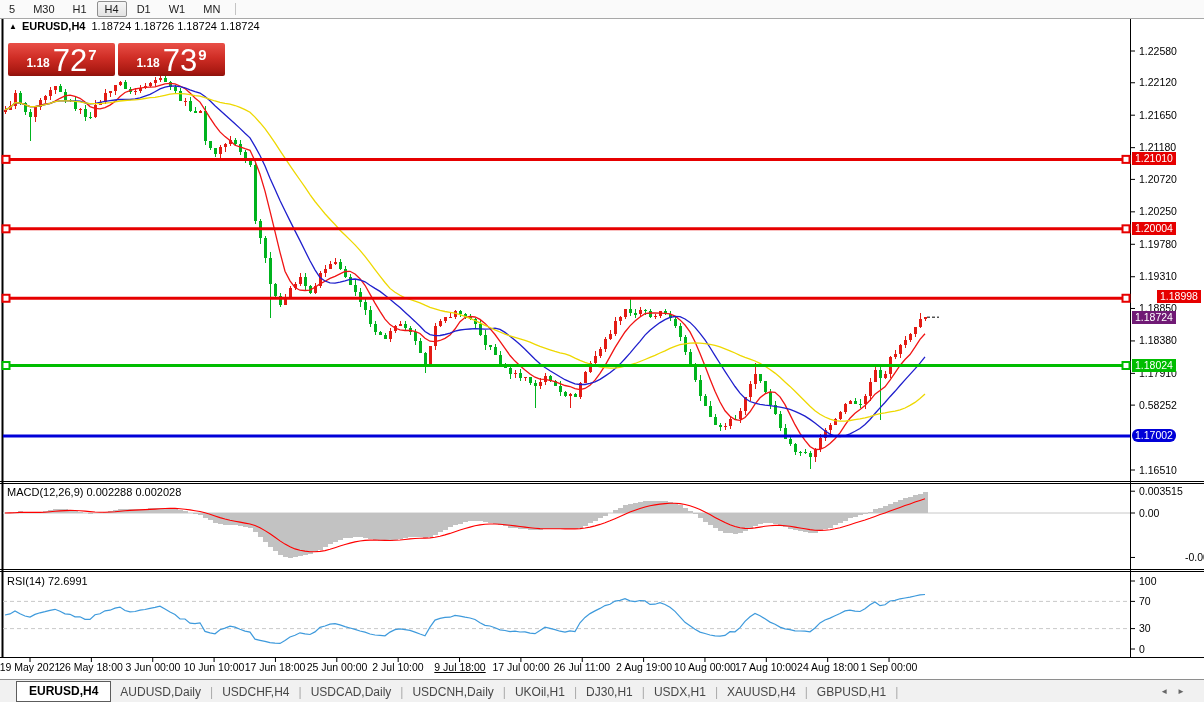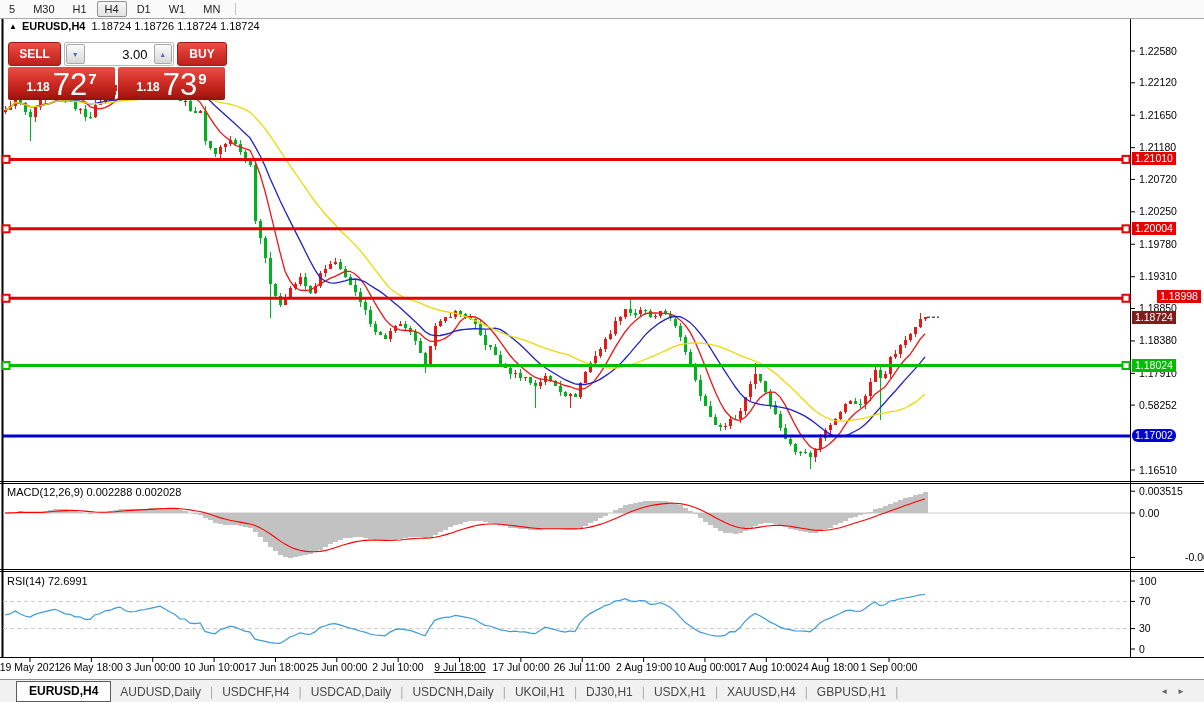--- a/index.html
+++ b/index.html
@@ -680,29 +680,20 @@
       <line x1="643.6" y1="658" x2="643.6" y2="662" stroke="#000" stroke-width="1"></line>
       <line x1="704.96" y1="658" x2="704.96" y2="662" stroke="#000" stroke-width="1"></line>
       <line x1="766.3199999999999" y1="658" x2="766.3199999999999" y2="662" stroke="#000" stroke-width="1"></line>
       <line x1="827.68" y1="658" x2="827.68" y2="662" stroke="#000" stroke-width="1"></line>
       <line x1="889.04" y1="658" x2="889.04" y2="662" stroke="#000" stroke-width="1"></line>
     </svg>
 
   <div id="chart-title"><span class="tri">▲</span><span class="sym">EURUSD,H4</span><span>1.18724 1.18726 1.18724 1.18724</span></div>
 
   <div id="trade-widget">
-    <div class="tw-row1">
-      <button class="tw-btn" id="sell-btn">SELL</button>
-      <div class="tw-spin">
-        <button class="tw-spin-btn"><span>▼</span></button>
-        <input id="vol-input" value="3.00" style="">
-        <button class="tw-spin-btn"><span>▲</span></button>
-      </div>
-      <button class="tw-btn" id="buy-btn">BUY</button>
-    </div>
     <div class="tw-row2">
       <div class="tw-price">
         <span class="pp-small">1.18</span>
           <span class="pp-big">72</span>
           <span class="pp-sup">7</span>
       </div>
       <div class="tw-price">
         <span class="pp-small">1.18</span>
           <span class="pp-big">73</span>
           <span class="pp-sup">9</span>
@@ -712,21 +703,21 @@
 
   <div class="ind-label" style="top:486px">MACD(12,26,9) 0.002288 0.002028</div>
   <div class="ind-label" style="top:575px">RSI(14) 72.6991</div>
 
   <div id="labels-layer">
       <div class="px-level" style="top: 152px; left: 1132px; background: rgb(230, 0, 0);">1.21010</div>
       <div class="px-level" style="top: 222px; left: 1132px; background: rgb(230, 0, 0);">1.20004</div>
       <div class="px-level" style="top: 290px; left: 1132px; background: rgb(230, 0, 0); margin-left: 25px;">1.18998</div>
       <div class="px-level" style="top: 359px; left: 1132px; background: rgb(0, 189, 0);">1.18024</div>
       <div class="px-level" style="top: 429px; left: 1132px; background: rgb(0, 0, 216); border-radius: 6px;">1.17002</div>
-      <div class="px-level" style="top: 311px; left: 1132px; background: #7f1d1d; z-index: 3;">1.18724</div>
+      <div class="px-level" style="top: 311px; left: 1132px; background: #701a75; z-index: 3;">1.18724</div>
       <div class="ax-label" style="top: 45px; left: 1139px;">1.22580</div>
       <div class="ax-label" style="top: 76px; left: 1139px;">1.22120</div>
       <div class="ax-label" style="top: 109px; left: 1139px;">1.21650</div>
       <div class="ax-label" style="top: 141px; left: 1139px;">1.21180</div>
       <div class="ax-label" style="top: 173px; left: 1139px;">1.20720</div>
       <div class="ax-label" style="top: 205px; left: 1139px;">1.20250</div>
       <div class="ax-label" style="top: 238px; left: 1139px;">1.19780</div>
       <div class="ax-label" style="top: 270px; left: 1139px;">1.19310</div>
       <div class="ax-label" style="top: 302px; left: 1139px;">1.18850</div>
       <div class="ax-label" style="top: 334px; left: 1139px;">1.18380</div>

